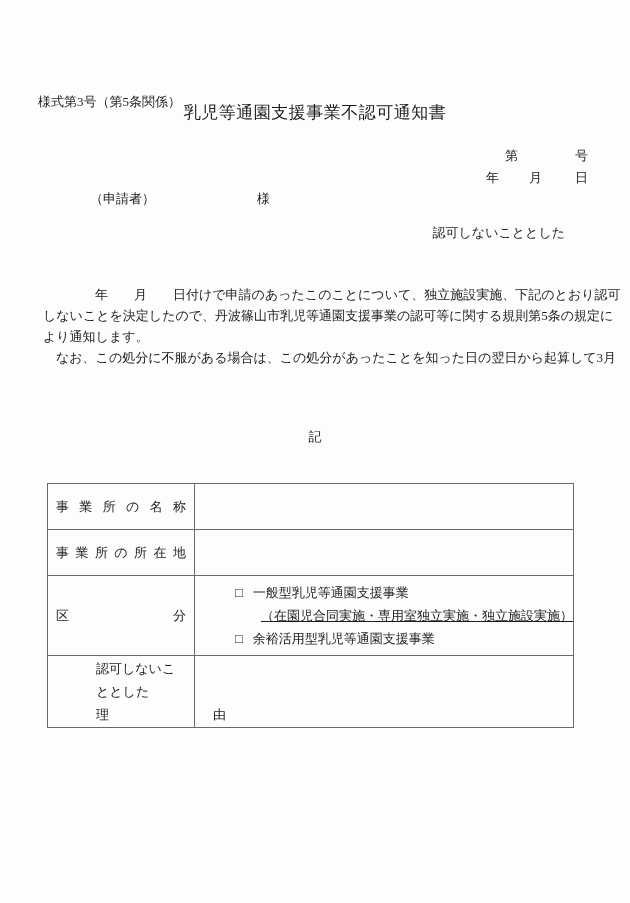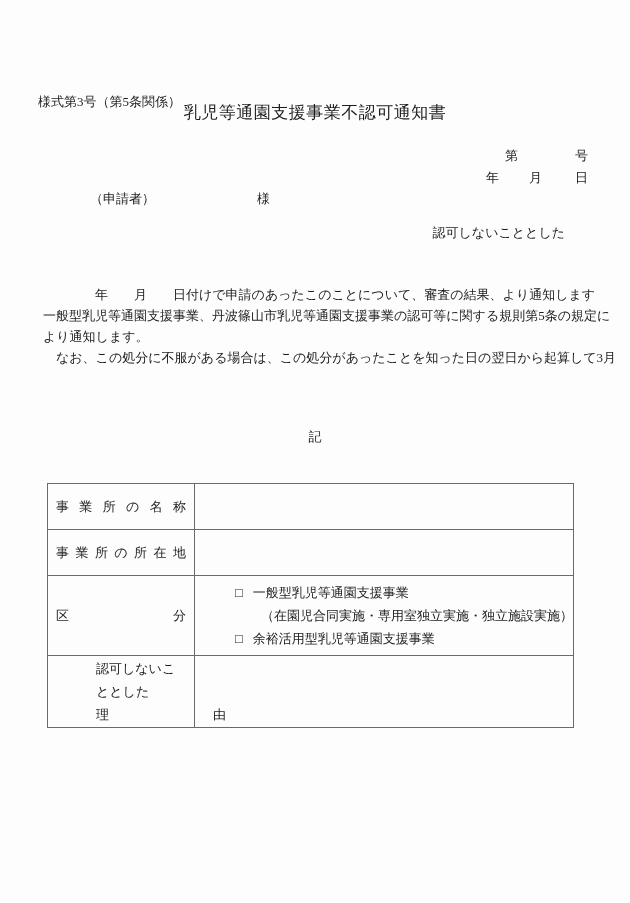--- a/index.html
+++ b/index.html
@@ -32,21 +32,21 @@
     position: absolute; top: 483px; left: 47px;
     width: 527px; border-collapse: collapse; table-layout: fixed;
   }
   .form-table td { border: 1px solid #6a6a6a; padding: 0; vertical-align: middle; }
   .label-cell { width: 130px; padding: 0 8px !important; }
   .row-h46 { height: 46px; }
   .row-h72 { height: 72px; }
   .distributed { display: flex; justify-content: space-between; width: 100%; }
   .options-cell { padding: 5px 8px 5px 40px !important; }
   .opt-line { line-height: 23px; white-space: nowrap; }
-  .opt-note { padding-left: 26px; }
+  .opt-note { padding-left: 26px; text-decoration: underline; }
   .checkbox { display: inline-block; margin-right: 10px; }
   .reason-label div { line-height: 23px; margin-left: 40px; }
   .value-cell { background: transparent; }
 </style>
 </head>
 <body>
 
 <div class="page">
 
   <div class="form-number">様式第3号（第5条関係）</div>
@@ -69,22 +69,22 @@
 
   <div class="applicant-line">
     <span>（申請者）</span>
     <span class="blank-field w102"></span>
     <span>様</span>
   </div>
 
   <div class="issuer-line">認可しないこととした</div>
 
   <div class="body-text">
-    <div class="line">　　　　年　　月　　日付けで申請のあったこのことについて、審査の結果、より通知します</div>
-    <div class="line">一般型乳児等通園支援事業、丹波篠山市乳児等通園支援事業の認可等に関する規則第5条の規定に</div>
+    <div class="line">　　　　年　　月　　日付けで申請のあったこのことについて、独立施設実施、下記のとおり認可</div>
+    <div class="line">しないことを決定したので、丹波篠山市乳児等通園支援事業の認可等に関する規則第5条の規定に</div>
     <div class="line">より通知します。</div>
     <div class="line">　なお、この処分に不服がある場合は、この処分があったことを知った日の翌日から起算して3月</div>
   </div>
 
   <div class="record-marker">記</div>
 
   <table class="form-table">
     <tbody>
         <tr class="row-h46">
       <td class="label-cell">

